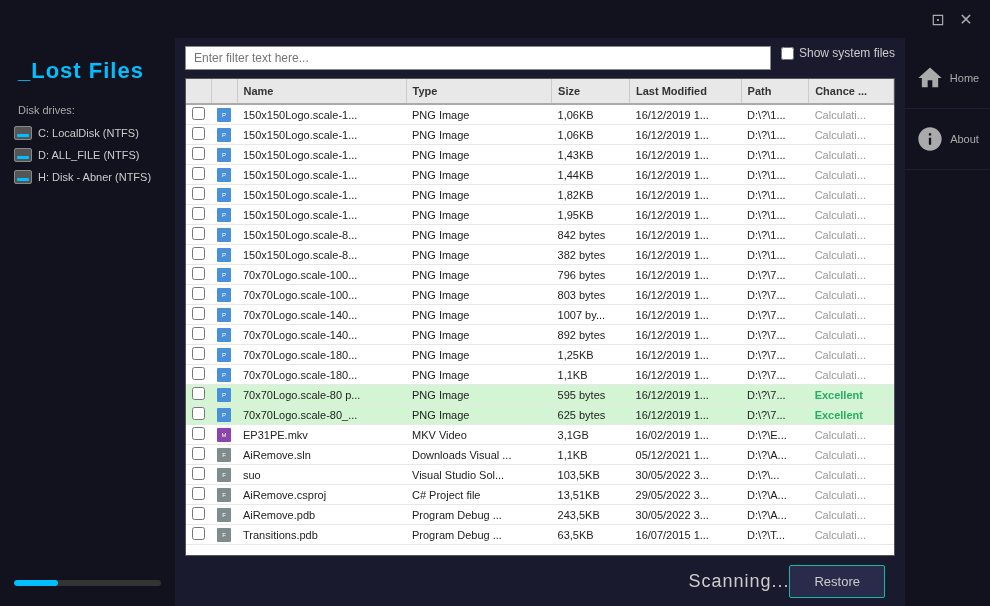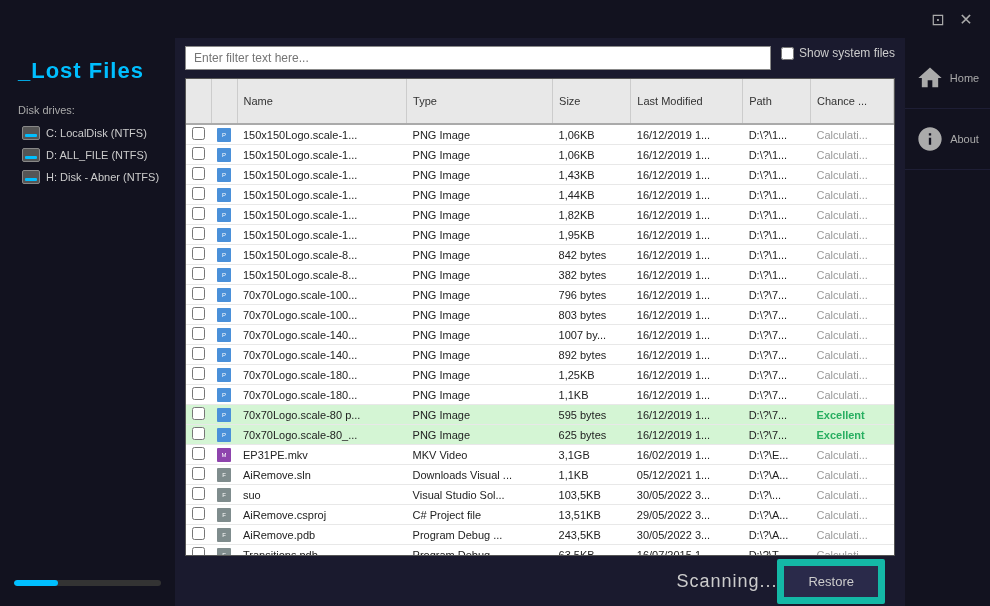--- a/index.html
+++ b/index.html
@@ -69,21 +69,20 @@
       font-size: 11px;
       padding: 0 18px 6px;
     }
     .drive-item {
       display: flex;
       align-items: center;
       padding: 4px 14px;
       cursor: pointer;
       color: #ccc;
       font-size: 11px;
-      margin-left: 8px;
     }
     .drive-icon {
       width: 18px;
       height: 14px;
       background: #555;
       border: 1px solid #888;
       border-radius: 2px;
       margin-right: 6px;
       flex-shrink: 0;
       position: relative;
@@ -164,24 +163,24 @@
       color: #222;
     }
     .file-table thead {
       position: sticky;
       top: 0;
       background: #e8e8e8;
       z-index: 2;
     }
     .file-table th {
       text-align: left;
-      padding: 16px 6px;
+      padding: 6px 6px;
       border-right: 1px solid #ccc;
       border-bottom: 2px solid #aaa;
-      font-weight: 400;
+      font-weight: 700;
       color: #333;
       white-space: nowrap;
     }
     .file-table td {
       padding: 2px 6px;
       border-bottom: 1px solid #e8e8e8;
       white-space: nowrap;
       overflow: hidden;
       text-overflow: ellipsis;
       max-width: 150px;
@@ -242,21 +241,21 @@
       padding: 0 20px;
       flex-shrink: 0;
     }
     .scanning-label {
       color: #ccc;
       font-size: 18px;
       letter-spacing: 1px;
     }
     .restore-btn {
       background: #2a2a4a;
-      border: 7px solid #14b8a6;
+      border: 1px solid #14b8a6;
       color: #ccc;
       padding: 8px 24px;
       font-size: 13px;
       cursor: pointer;
       border-radius: 2px;
     }
 
     
     .right-nav {
       width: 85px;

